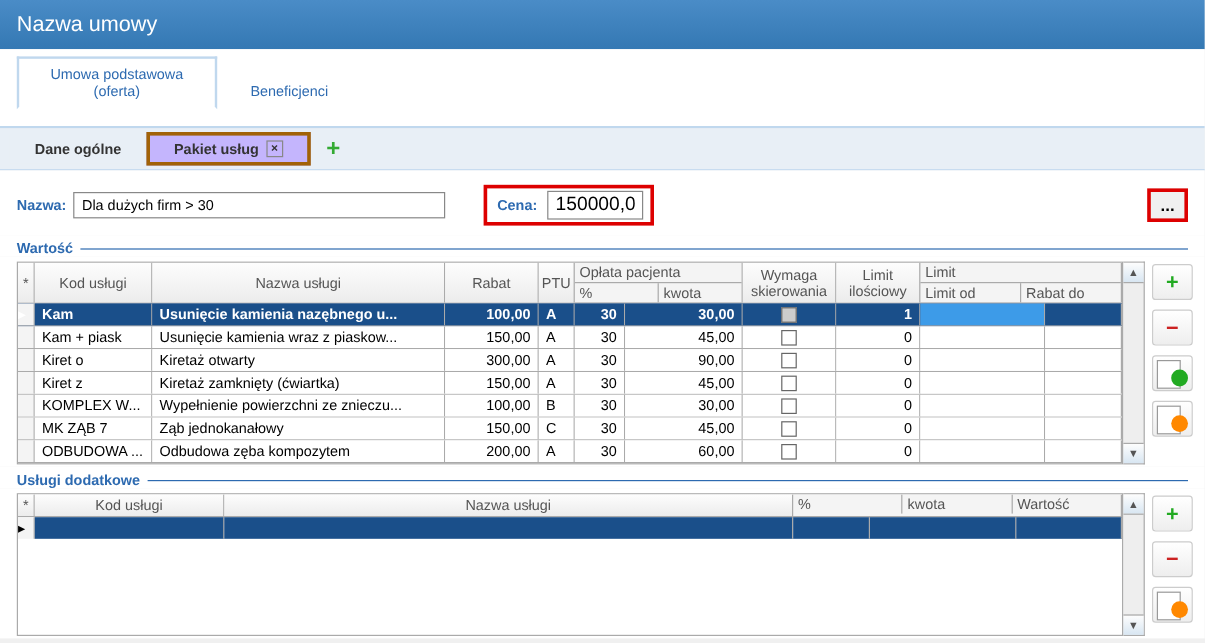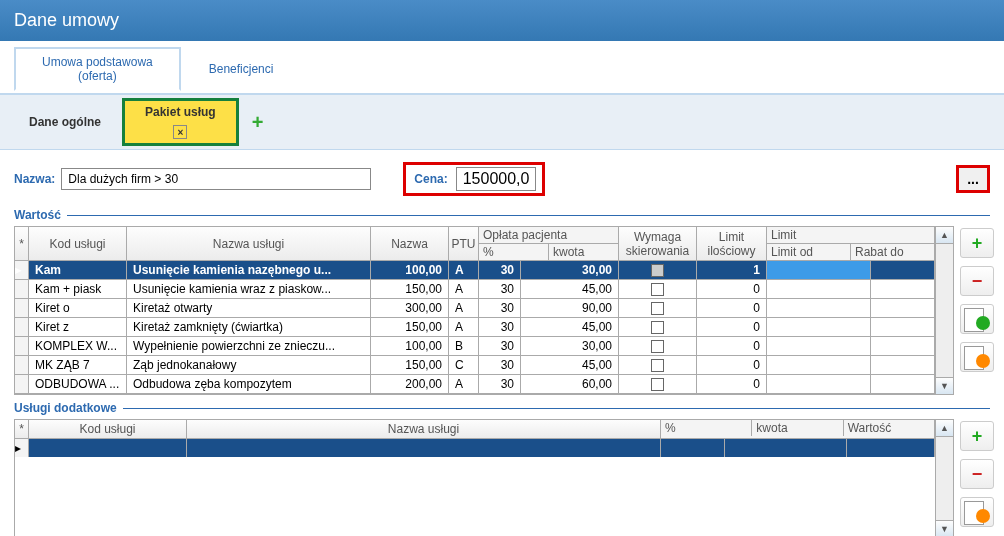--- a/index.html
+++ b/index.html
@@ -1,24 +1,24 @@
 <!DOCTYPE html>
 <html><head>
 <meta charset="utf-8">
 <style>
 * { box-sizing: border-box; margin: 0; padding: 0; }
 body { font-family: Tahoma, Arial, sans-serif; font-size: 12px; background: #f0f0f0; width: 1004px; height: 536px; overflow: hidden; }
 .titlebar { background: linear-gradient(to bottom, #4a8cc7, #3478b3); color: #fff; padding: 10px 14px; font-size: 18px; font-weight: normal; }
-.tabs-level1 { background: #fff; padding: 6px 0 4px 14px; display: flex; align-items: center; gap: 0; border-bottom: 2px solid #c0d8ee; }
+.tabs-level1 { background: #fff; padding: 6px 0 16px 14px; display: flex; align-items: flex-end; gap: 0; border-bottom: 2px solid #c0d8ee; }
 .tab1 { padding: 6px 26px 6px 26px; color: #2d6ab0; font-size: 12px; cursor: pointer; text-align:center; border: 2px solid transparent; border-bottom:none; }
 .tab1.active { border: 2px solid #c0d8ee; border-bottom: 2px solid #fff; margin-bottom:-2px; background:#fff;}
 .tab1 .line2 { display:block; font-size: 12px; }
 .tabs-level2 { background: #e8eff6; padding: 3px 4px 3px 8px; display: flex; align-items: center; gap: 0; border-bottom: 1px solid #c0d8ee;}
 .tab2 { padding: 4px 20px; font-size: 12px; color: #333; font-weight: bold; background:#e8eff6; border:1px solid transparent; display:flex; align-items:center; gap:6px;}
-.tab2.active-highlight { border: 3px solid #15803d; background:#fde047;flex-direction:column; }
+.tab2.active-highlight { border: 3px solid #a16207; background:#c4b5fd; }
 .close-x { font-size: 10px; border:1px solid #888; width:14px; height:14px; display:inline-flex; align-items:center; justify-content:center;}
 .add-tab { margin-left:8px; width:22px; height:22px; display:inline-flex; align-items:center; justify-content:center; color:#3a3; font-size:20px; font-weight:bold;}
 .form-row { background:#fff; padding: 12px 14px 8px 14px; display:flex; align-items:center; gap:6px;}
 .label { color:#2d6ab0; font-size:12px; font-weight:bold; }
 .input-nazwa { border:1px solid #888; padding:3px 6px; width: 310px; font-size:12px; }
 .cena-group { display:flex; align-items:center; gap:8px; padding:2px 6px 2px 8px; border: 3px solid #d00; }
 .input-cena { border:1px solid #888; padding:2px 6px; width: 80px; text-align:right; font-family:inherit; font-size:16px;}
 .dots-btn { margin-left:auto; width:34px; height:28px; border:3px solid #d00; display:flex; align-items:center; justify-content:center; font-size:14px; font-weight:bold; background:#f0f0f0; cursor:pointer;}
 .section-title { background:#fff; color:#2d6ab0; font-weight:bold; font-size:12px; padding: 4px 14px 0 14px; display:flex; align-items:center;}
 .section-title .line { flex:1; height:1px; background:#2d6ab0; margin-left:6px;}
@@ -58,21 +58,21 @@
 .grid2-row-empty { display:flex; height:18px; }
 .grid2-row-empty .gc { background:#1a4f8a;}
 
 .c-mark{width:14px;min-width:14px;} .c-kod{width:98px;} .c-nazwa{width:244px;} .c-cena{width:78px;} .c-ptu{width:30px;} .c-pct{width:42px;} .c-kwota{width:98px;} .c-wymaga{width:78px;} .c-ilosc{width:70px;} .c-limitod{width:104px;}
 
 .d-mark{width:14px;min-width:14px;} .d-kod{width:158px;} .d-nazwa{width:474px;} .d-pct{width:64px;} .d-kwota{width:122px;}
 </style>
 </head>
 <body>
 
-<div class="titlebar">Dane umowy</div>
+<div class="titlebar">Nazwa umowy</div>
 
 <div class="tabs-level1">
   <div class="tab1 active">
     <span>Umowa podstawowa</span>
     <span class="line2">(oferta)</span>
   </div>
   <div class="tab1">Beneficjenci</div>
 </div>
 
 <div class="tabs-level2">
@@ -100,21 +100,21 @@
   <span class="line"></span>
 </div>
 
 <div class="grid-wrap">
   <div class="grid-area">
     <div class="grid-scroll">
       <div class="grid-header">
         <div class="gh c-mark">*</div>
         <div class="gh c-kod">Kod usługi</div>
         <div class="gh c-nazwa">Nazwa usługi</div>
-        <div class="gh c-cena">Nazwa</div>
+        <div class="gh c-cena">Rabat</div>
         <div class="gh c-ptu">PTU</div>
         <div class="gh-group header-complex" style="width:140px;">
           <div class="top">Opłata pacjenta</div>
           <div class="bot">
             <div style="width:42px">%</div>
             <div style="width:98px">kwota</div>
           </div>
         </div>
         <div class="gh c-wymaga">Wymaga skierowania</div>
         <div class="gh c-ilosc">Limit ilościowy</div>

